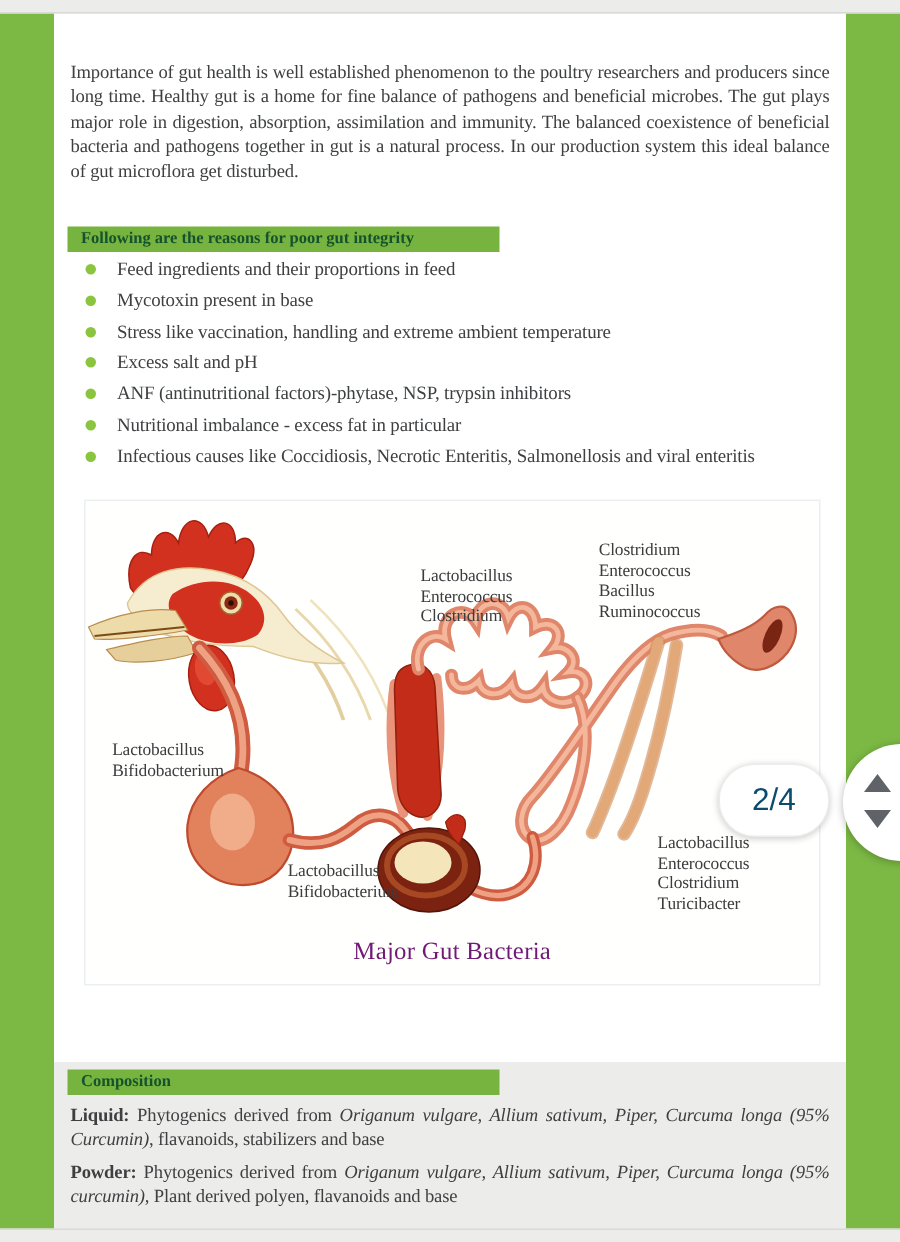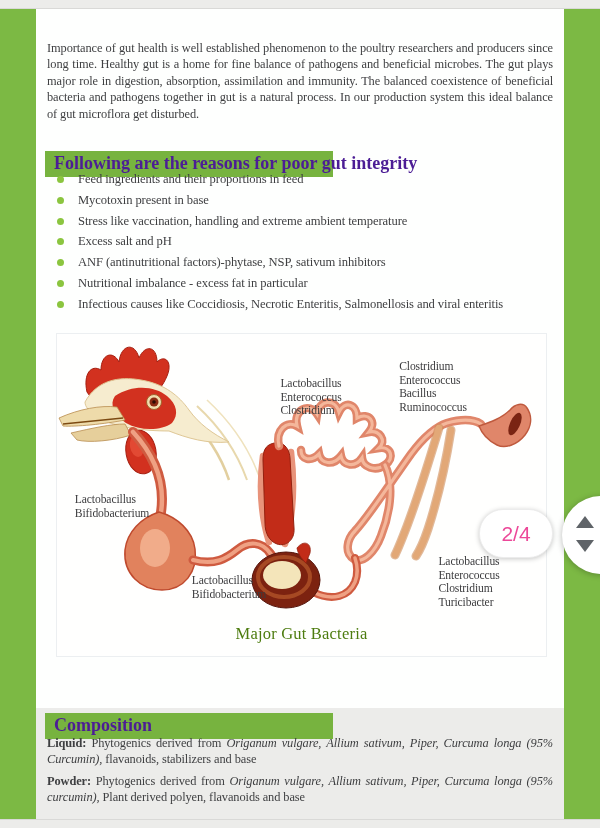--- a/index.html
+++ b/index.html
@@ -20,21 +20,21 @@
   .page-inner{position:absolute;left:36px;top:0;width:528px;height:812px;}
 
   .para{
     position:absolute;left:11px;width:506px;
     font-size:12.4px;line-height:16.4px;color:#3e3f41;letter-spacing:-0.1px;
     text-align:justify;margin:0;
   }
   .intro{top:32px;}
   .section-bar{
     position:absolute;left:9px;width:288px;box-sizing:border-box;
-    background:#77b33f;color:#4c1d95;font-weight:bold;font-size:18px;
+    background:#77b33f;color:#14532d;font-weight:bold;font-size:11px;
     padding:2px 6px 3px 9px;white-space:nowrap;
   }
   .bar-reasons{top:143px;}
   .bar-composition{top:705px;}
 
   .reasons-list{position:absolute;top:163px;left:9px;width:510px;margin:0;padding:0;list-style:none;}
   .reasons-list li{
     display:flex;align-items:flex-start;
     font-size:12.6px;line-height:16.4px;color:#3e3f41;letter-spacing:-0.1px;
     margin:0 0 4.4px 0;
@@ -49,36 +49,36 @@
     border:1px solid #eceff1;background:#fffffe;
   }
   .fig-svg{position:absolute;left:0;top:0;}
   .fig-label{
     position:absolute;transform:translateX(-50%);
     font-size:11.6px;line-height:13.6px;color:#3c3c3e;
     white-space:pre-line;letter-spacing:-0.1px;
   }
   .fig-caption{
     position:absolute;top:290px;left:0;width:100%;text-align:center;
-    font-size:16.5px;color:#4d7c0f;letter-spacing:0.2px;
+    font-size:16.5px;color:#701a75;letter-spacing:0.2px;
   }
   .gutsol{top:660px;text-align:left;}
   .liquid{top:727px;}
   .powder{top:765px;}
   .bold{font-weight:bold;}
   .ital{font-style:italic;}
   sup{font-size:8px;}
 
   .page-pill{
     position:absolute;left:479px;top:509px;width:72px;height:47px;z-index:8;
     background:#ffffff;border:1px solid #ececec;border-radius:24px;
     box-shadow:0 1px 5px rgba(0,0,0,0.22);
     display:flex;align-items:center;justify-content:center;
     font-family:"Liberation Sans","DejaVu Sans",sans-serif;
-    font-size:21px;color:#ec4899;
+    font-size:21px;color:#0c4a6e;
   }
   .scroll-handle{
     position:absolute;left:562px;top:496px;width:78px;height:78px;z-index:9;
     background:#ffffff;border-radius:50%;
     box-shadow:0 1px 6px rgba(0,0,0,0.28);
     cursor:pointer;
   }
   .tri{position:absolute;width:0;height:0;border-left:9px solid transparent;border-right:9px solid transparent;}
   .tri.up{left:14px;top:20px;border-bottom:12px solid #5f6368;}
   .tri.down{left:14px;top:44px;border-top:12px solid #5f6368;}
@@ -111,21 +111,21 @@
         <li>
             <span class="bullet-dot"></span>
             <span>Stress like vaccination, handling and extreme ambient temperature</span>
           </li>
         <li>
             <span class="bullet-dot"></span>
             <span>Excess salt and pH</span>
           </li>
         <li>
             <span class="bullet-dot"></span>
-            <span>ANF (antinutritional factors)-phytase, NSP, sativum inhibitors</span>
+            <span>ANF (antinutritional factors)-phytase, NSP, trypsin inhibitors</span>
           </li>
         <li>
             <span class="bullet-dot"></span>
             <span>Nutritional imbalance - excess fat in particular</span>
           </li>
         <li>
             <span class="bullet-dot"></span>
             <span>Infectious causes like Coccidiosis, Necrotic Enteritis, Salmonellosis and viral enteritis</span>
           </li>
       </ul>

